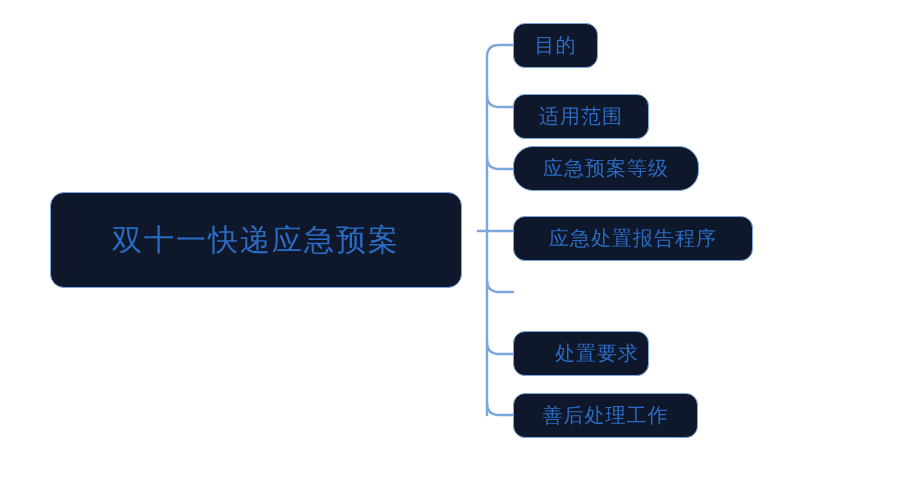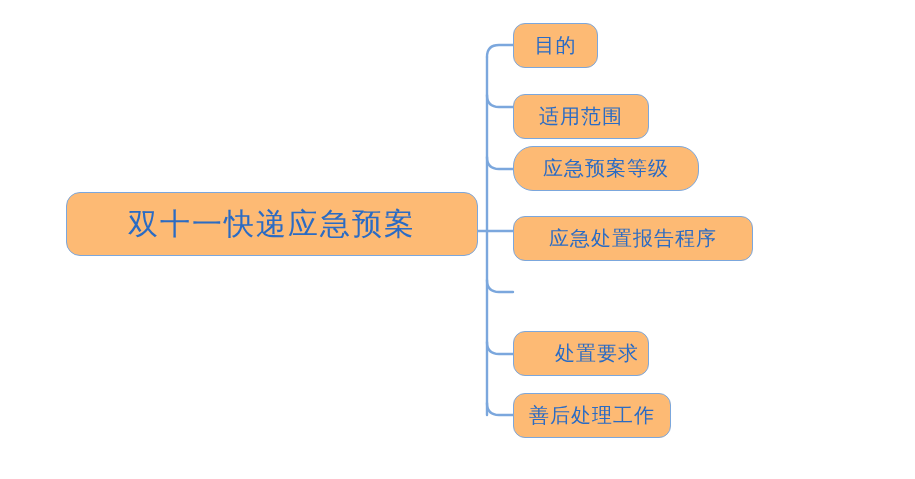--- a/index.html
+++ b/index.html
@@ -25,48 +25,48 @@
     top: 0;
     width: 915px;
     height: 479px;
     pointer-events: none;
   }
   .node {
     position: absolute;
     box-sizing: border-box;
     border: 1.6px solid #7ba7dd;
     border-radius: 12px;
-    background: #fdba74;
+    background: #0f172a;
     display: flex;
     align-items: center;
     justify-content: center;
     color: #2a6bc4;
     white-space: nowrap;
   }
   .node-root {
-    left: 66px;
+    left: 50px;
     top: 192px;
     width: 412px;
-    height: 64px;
+    height: 96px;
     border-radius: 14px;
     font-size: 30px;
     letter-spacing: 2px;
   }
   .node-child {
     height: 45px;
     font-size: 20px;
     letter-spacing: 1px;
   }
   .child-1 { left: 513px; top: 23px;  width: 85px; }
   .child-2 { left: 513px; top: 94px;  width: 136px; }
   .child-3 { left: 513px; top: 146px; width: 186px; border-radius: 20px; }
   .child-4 { left: 513px; top: 216px; width: 240px; text-align: right; }
   .child-5 { left: 513px; top: 269px; width: 136px; }
   .child-6 { left: 513px; top: 331px; width: 136px; padding-left: 32px; }
-  .child-7 { left: 513px; top: 393px; width: 158px; }
+  .child-7 { left: 513px; top: 393px; width: 185px; }
 </style>
 </head>
 <body>
 
 <div id="mindmap">
 
   <svg id="connector-layer" viewBox="0 0 915 479" xmlns="http://www.w3.org/2000/svg">
     <g fill="none" stroke="#7ba7dd" stroke-width="2.4" stroke-linecap="round">
 
       <path d="M478 231 L487 231" stroke-width="2.6"></path>

